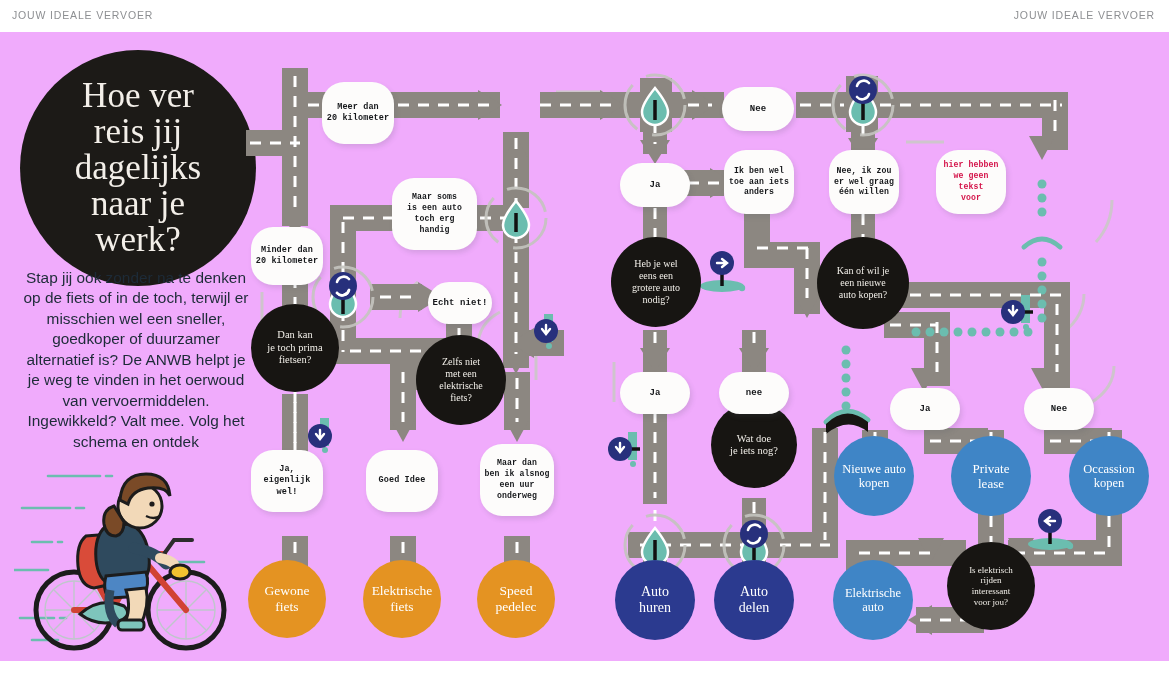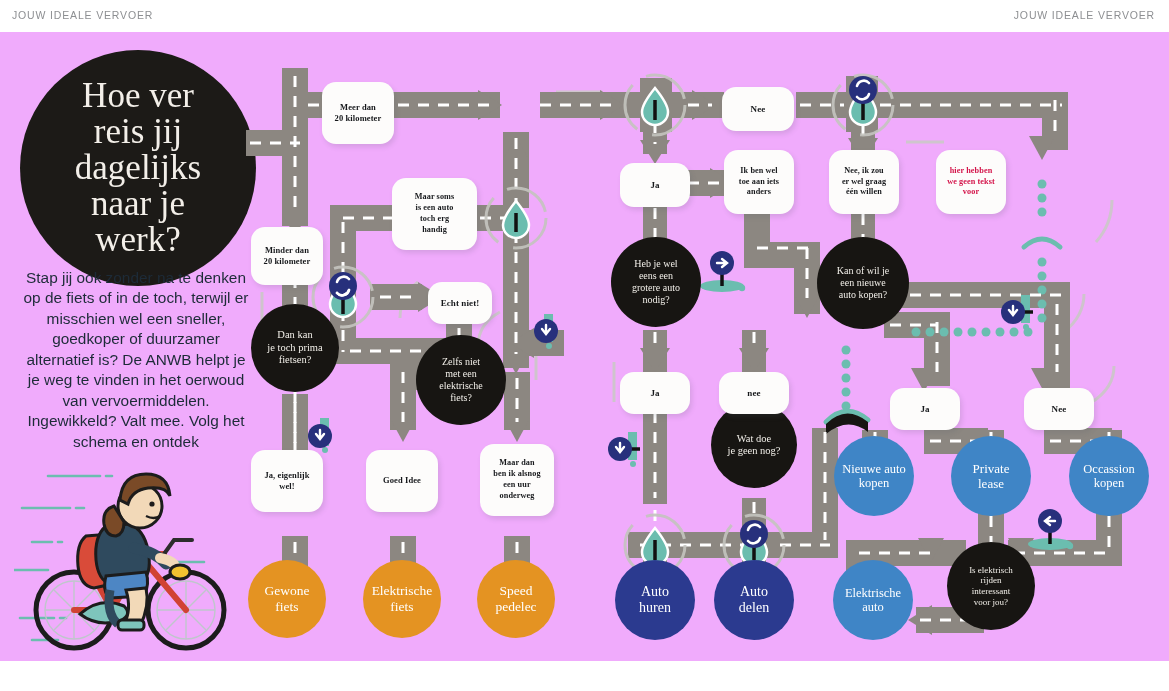--- a/index.html
+++ b/index.html
@@ -67,23 +67,23 @@
 
   
   .node { position:absolute; display:flex; align-items:center; justify-content:center; text-align:center; }
 
   .q {                                   
     border-radius:50%; background:#171512; color:#f2efe9;
     font-family:"Liberation Serif", serif; font-weight:400;
     line-height:1.18; padding:4px;
   }
   .lbl {                                 
-    background:#fdfcfb; border-radius:14px;
+    background:#fdfcfb; border-radius:22px;
     color:#16181b; font-weight:700; line-height:1.34;
-    font-family:Liberation Serif, serif;
+    font-family:Liberation Mono, monospace;
     box-shadow:2px 3px 5px rgba(80,90,100,.16);
     letter-spacing:.1px; padding:3px 4px;
   }
   .lbl.red { color:#d4144a; }
 
   .res { border-radius:50%; font-family:"Liberation Serif", serif;
          color:#ffffff; line-height:1.16; font-weight:400; }
   .res.orange { background:#e49322; }
   .res.navy   { background:#2b3a8f; }
   .res.blue   { background:#3f85c6; }
@@ -546,21 +546,21 @@
 met een
 elektrische
 fiets?</div>
 
     <div class="node q" style="left:611px;top:205px;width:90px;height:90px;font-size:10px;white-space:pre-line;">Heb je wel
 eens een
 grotere auto
 nodig?</div>
 
     <div class="node q" style="left:711px;top:370px;width:86px;height:86px;font-size:10.5px;white-space:pre-line;">Wat doe
-je geen nog?</div>
+je iets nog?</div>
 
     <div class="node q" style="left:817px;top:205px;width:92px;height:92px;font-size:10px;white-space:pre-line;">Kan of wil  je
 een nieuwe
 auto kopen?</div>
 
     <div class="node q" style="left:947px;top:510px;width:88px;height:88px;font-size:9px;white-space:pre-line;">Is elektrisch
 rijden
 interessant
 voor jou?</div>
 

